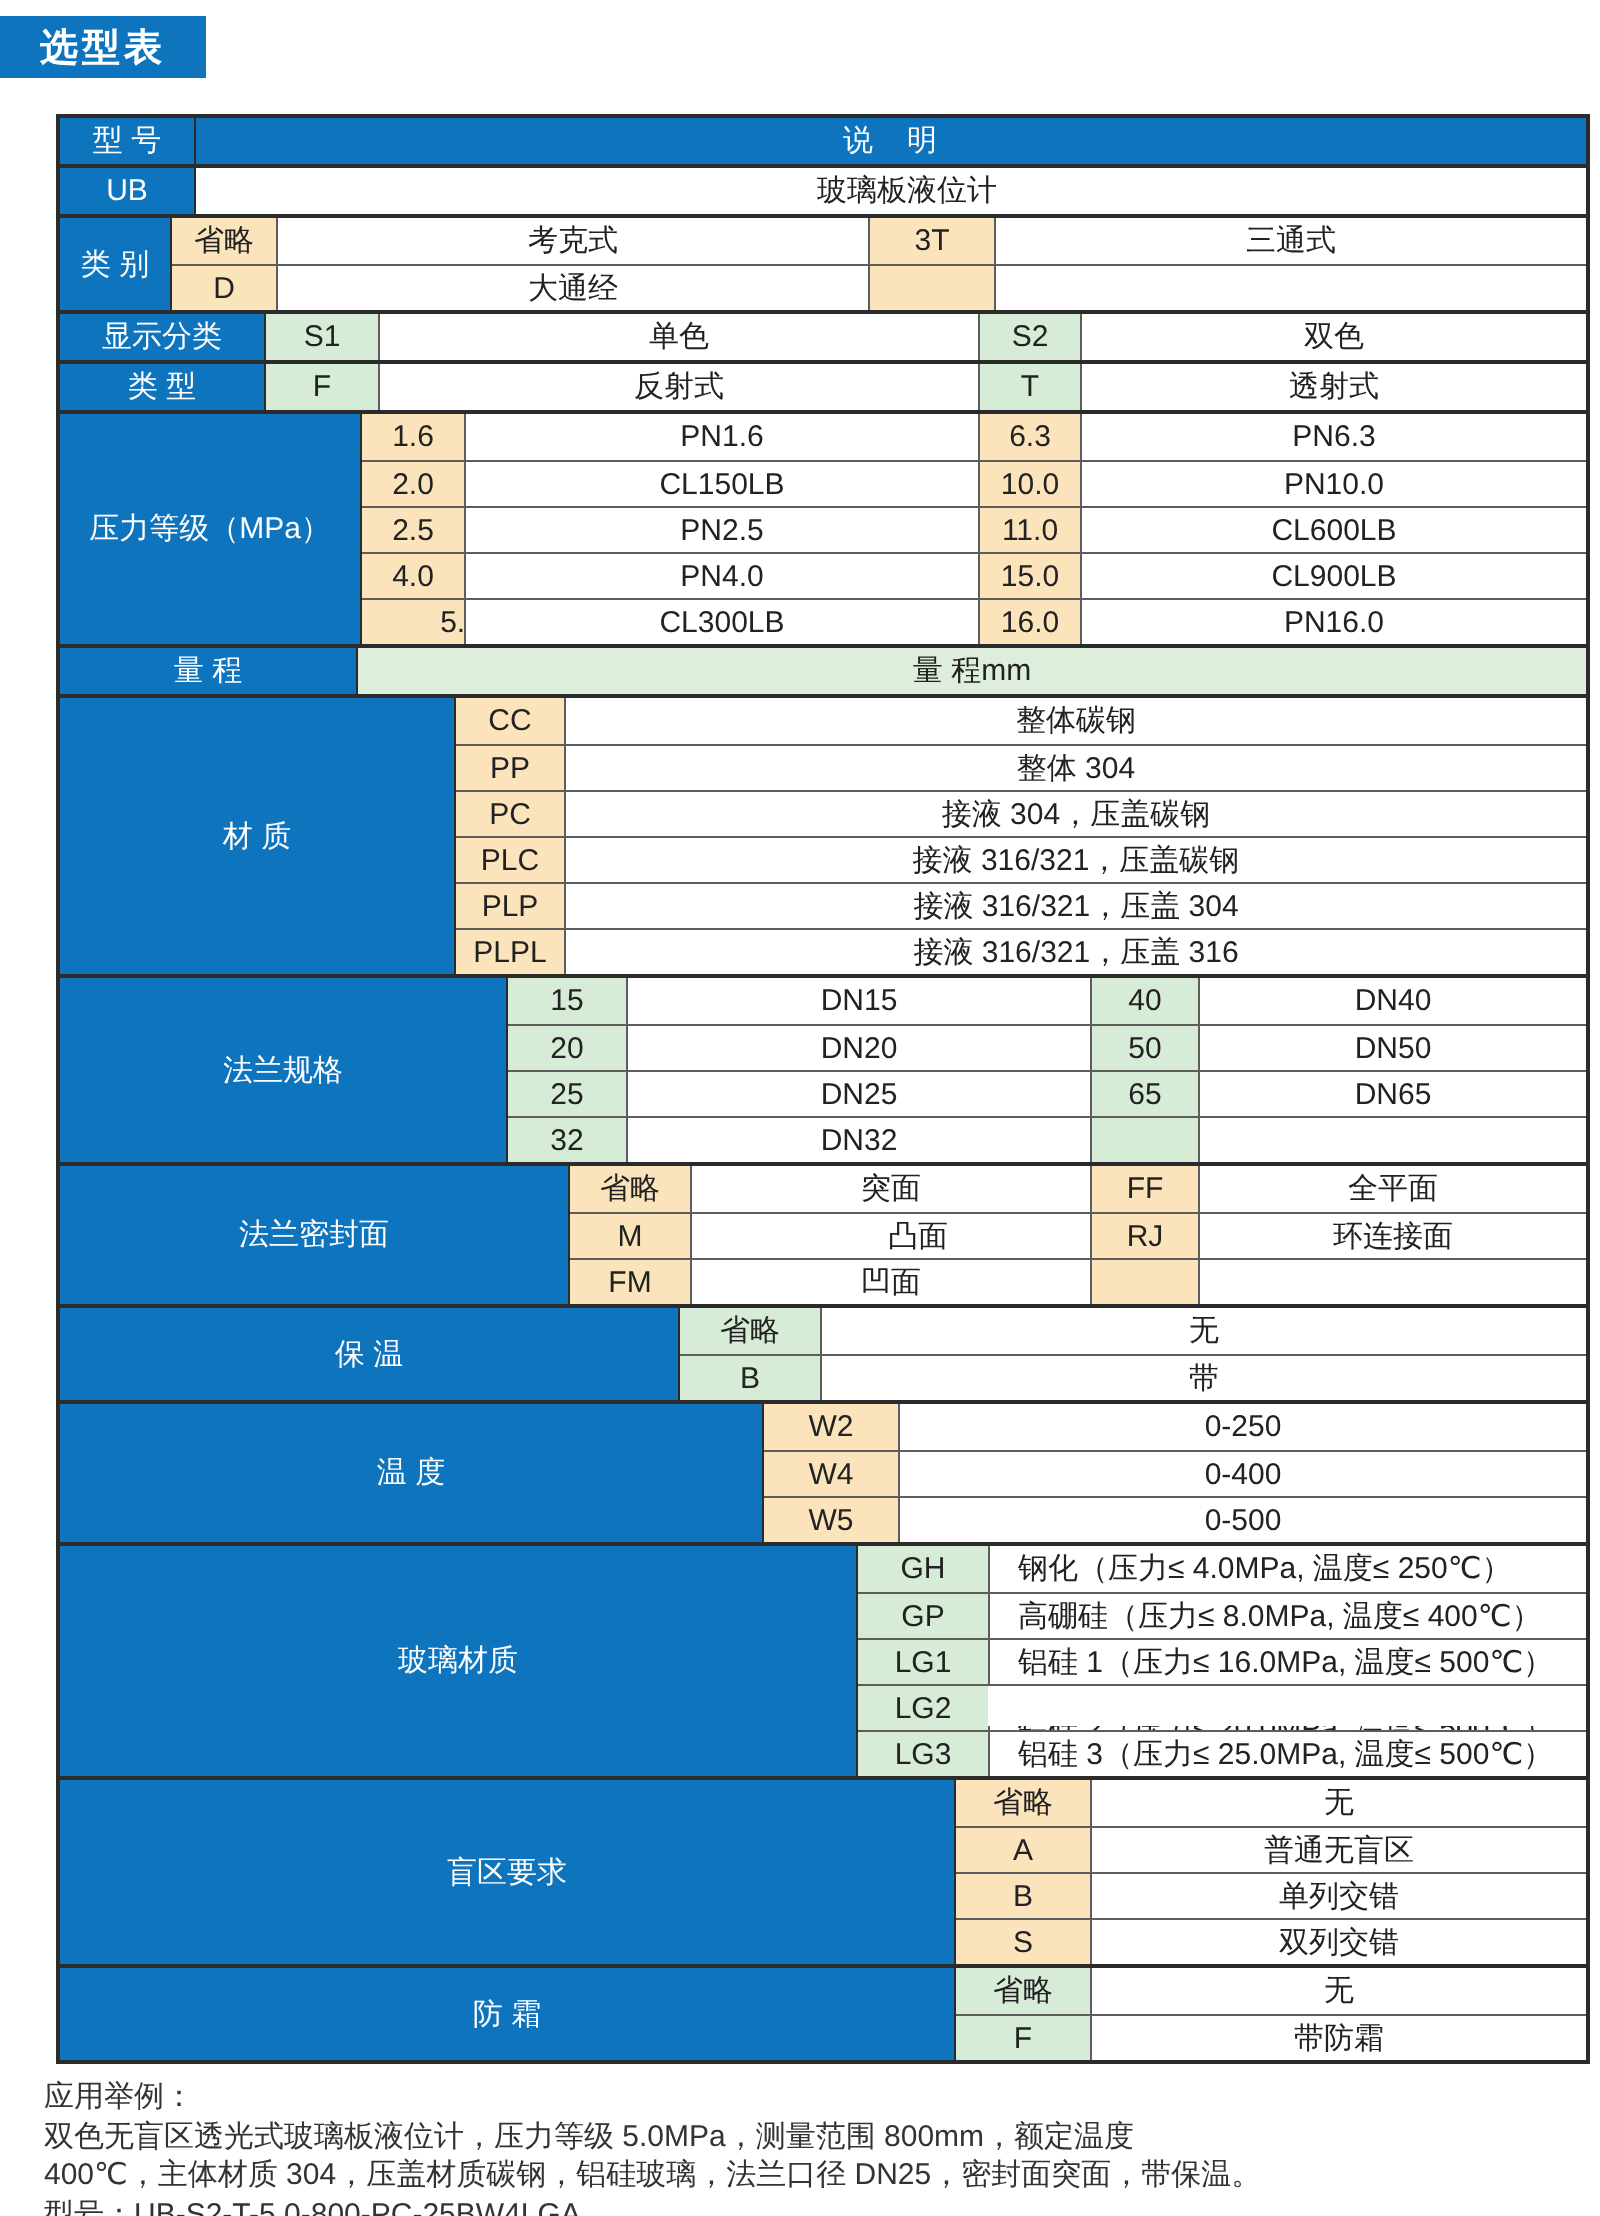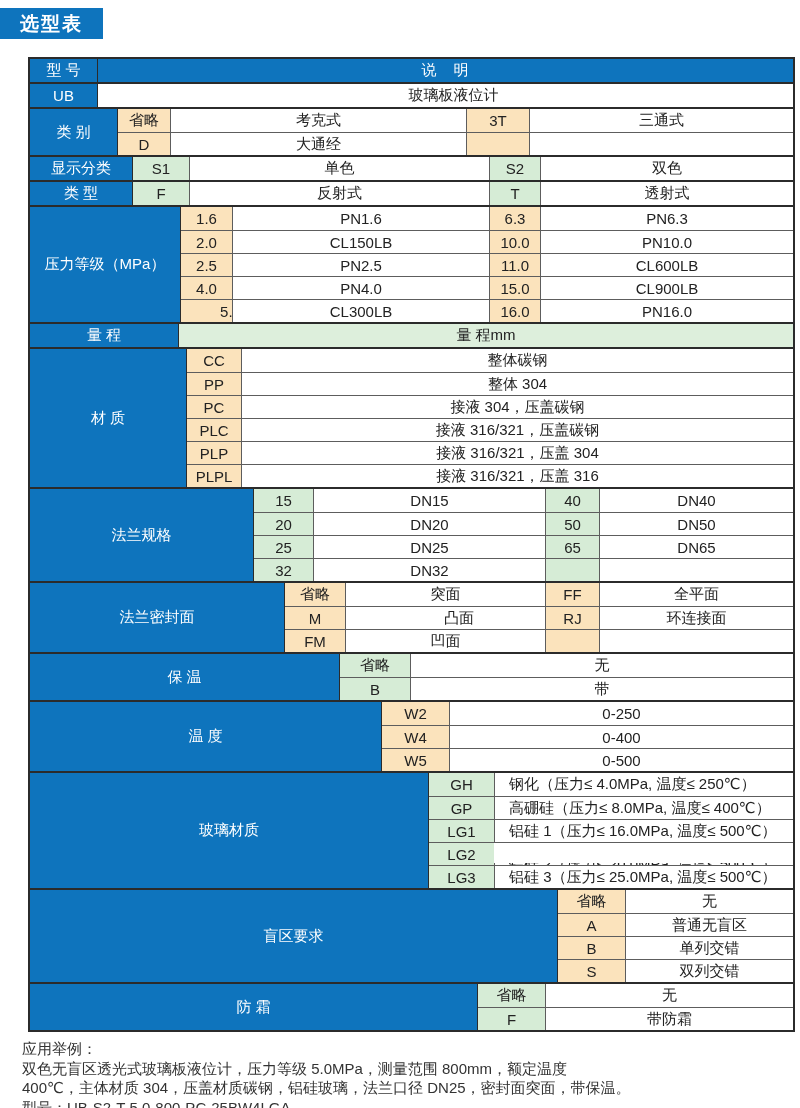--- a/index.html
+++ b/index.html
@@ -66,21 +66,21 @@
     </div>
     <div class="section">
       <div class="sec-label" style="width: 68px;">UB</div>
       <div class="sec-rows">
         <div class="trow">
           <div class="cell" style="flex: 1 1 auto; margin-left: 16px;">玻璃板液位计</div>
         </div>
       </div>
     </div>
     <div class="section">
-      <div class="sec-label" style="width: 88px;">类 别</div>
+      <div class="sec-label" style="width: 56px;">类 别</div>
       <div class="sec-rows">
         <div class="trow">
           <div class="cell code-beige" style="flex: 0 0 52px;">省略</div>
           <div class="cell" style="flex: 0 0 296px;">考克式</div>
           <div class="cell code-beige" style="flex: 0 0 63px;">3T</div>
           <div class="cell" style="flex: 1 1 auto;">三通式</div>
         </div>
         <div class="trow">
           <div class="cell code-beige" style="flex: 0 0 52px;">D</div>
           <div class="cell" style="flex: 0 0 296px;">大通经</div>
@@ -148,21 +148,21 @@
     </div>
     <div class="section">
       <div class="sec-label" style="width: 149px;">量 程</div>
       <div class="sec-rows">
         <div class="trow">
           <div class="cell rangebg" style="flex: 1 1 auto;">量 程mm</div>
         </div>
       </div>
     </div>
     <div class="section">
-      <div class="sec-label" style="width: 157px;">材 质</div>
+      <div class="sec-label" style="width: 198px;">材 质</div>
       <div class="sec-rows">
         <div class="trow">
           <div class="cell code-beige" style="flex: 0 0 54px;">CC</div>
           <div class="cell" style="flex: 1 1 auto;">整体碳钢</div>
         </div>
         <div class="trow">
           <div class="cell code-beige" style="flex: 0 0 54px;">PP</div>
           <div class="cell" style="flex: 1 1 auto;">整体 304</div>
         </div>
         <div class="trow">
@@ -284,21 +284,21 @@
           <div class="cell code-green" style="flex: 0 0 65px;">LG2</div>
           <div class="cell left" style="flex: 1 1 auto; margin-top: 20px;">铝硅 2（压力≤ 20.0MPa, 温度≤ 500℃）</div>
         </div>
         <div class="trow">
           <div class="cell code-green" style="flex: 0 0 65px;">LG3</div>
           <div class="cell left" style="flex: 1 1 auto;">铝硅 3（压力≤ 25.0MPa, 温度≤ 500℃）</div>
         </div>
       </div>
     </div>
     <div class="section">
-      <div class="sec-label" style="width: 528px;">盲区要求</div>
+      <div class="sec-label" style="width: 448px;">盲区要求</div>
       <div class="sec-rows">
         <div class="trow">
           <div class="cell code-beige" style="flex: 0 0 67px;">省略</div>
           <div class="cell" style="flex: 1 1 auto;">无</div>
         </div>
         <div class="trow">
           <div class="cell code-beige" style="flex: 0 0 67px;">A</div>
           <div class="cell" style="flex: 1 1 auto;">普通无盲区</div>
         </div>
         <div class="trow">

